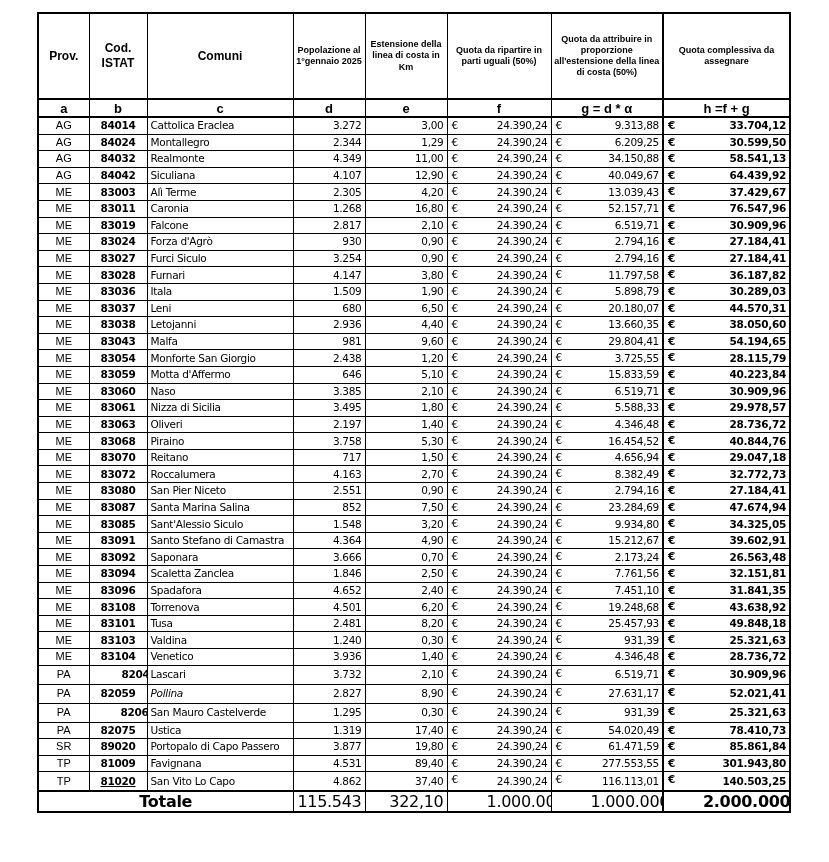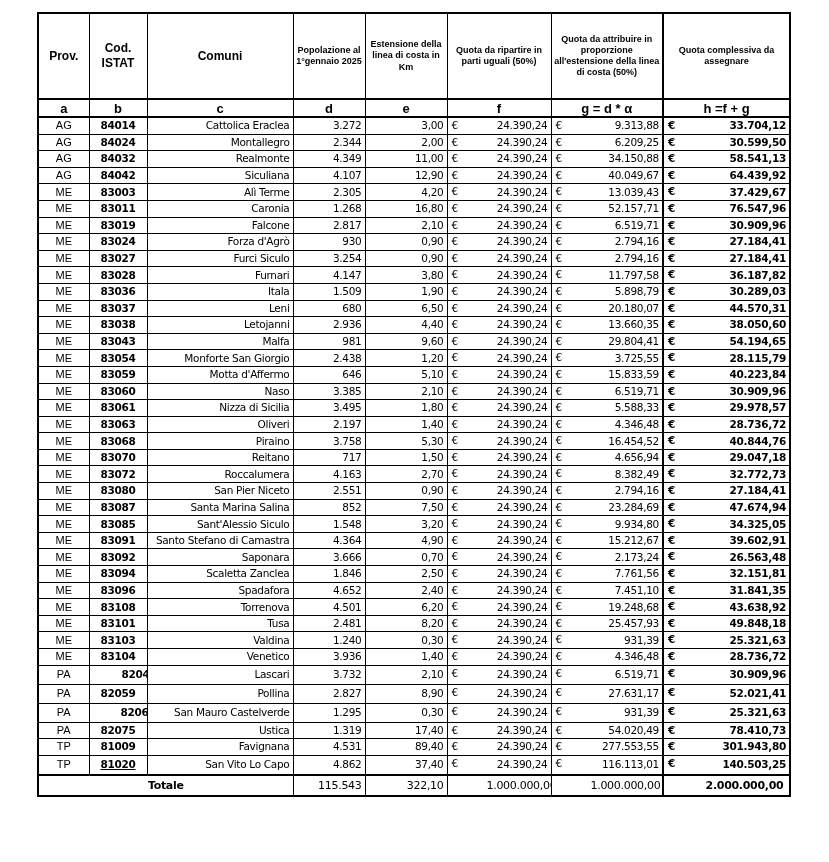--- a/index.html
+++ b/index.html
@@ -36,28 +36,28 @@
   tr.letters th {
     height: 16px; font-size: 13px; font-weight: bold; text-align: center;
     border-top: 2px solid #000; border-bottom: 2px solid #000;
   }
   tr.row td {
     height: 15.6px; font-size: 10.5px; line-height: 15px;
     font-family: "DejaVu Sans", sans-serif; letter-spacing: -0.3px;
   }
   td.prov { text-align: center; font-family: "Liberation Sans", sans-serif !important; font-size: 11px !important; letter-spacing: 0 !important; }
   td.code { text-align: center; font-weight: bold; }
-  td.name { text-align: right; margin-top: 17px; }
+  td.name { text-align: left; margin-top: 17px; }
   td.num { text-align: right; }
   td.money { text-align: right; position: relative; padding-left: 14px; }
   td.money .eur { position: absolute; left: 4px; top: 0; }
   td.h-col { font-weight: bold; border-left: 2px solid #000 !important; }
   th.h-col { border-left: 2px solid #000 !important; }
   tr.total td {
-    height: 19px; font-size: 11px; border-top: 2px solid #000;
+    height: 19px; font-size: 16px; border-top: 2px solid #000;
     font-family: "DejaVu Sans", sans-serif; letter-spacing: -0.3px;
   }
   tr.total td.tot-label { text-align: center; font-weight: bold; }
   tr.total td.money-total { text-align: center; padding-left: 39px; }
   tr.total td.bold { font-weight: bold; }
 </style>
 </head>
 <body>
 
 <table class="sheet">
@@ -102,21 +102,21 @@
         <td class="num">3,00</td>
         <td class="money"><span class="eur">€</span><span>24.390,24</span></td>
         <td class="money"><span class="eur">€</span><span>9.313,88</span></td>
         <td class="money h-col"><span class="eur">€</span><span>33.704,12</span></td>
       </tr>
       <tr class="row">
         <td class="prov">AG</td>
         <td class="code">84024</td>
         <td class="name">Montallegro</td>
         <td class="num">2.344</td>
-        <td class="num">2,00</td>
+        <td class="num">1,29</td>
         <td class="money"><span class="eur">€</span><span>24.390,24</span></td>
         <td class="money"><span class="eur">€</span><span>6.209,25</span></td>
         <td class="money h-col"><span class="eur">€</span><span>30.599,50</span></td>
       </tr>
       <tr class="row">
         <td class="prov">AG</td>
         <td class="code">84032</td>
         <td class="name">Realmonte</td>
         <td class="num">4.349</td>
         <td class="num">11,00</td>
@@ -430,21 +430,21 @@
         <td class="name" style="height: 18px;">Lascari</td>
         <td class="num" style="height: 18px;">3.732</td>
         <td class="num" style="height: 18px;">2,10</td>
         <td class="money" style="height: 18px;"><span class="eur">€</span><span>24.390,24</span></td>
         <td class="money" style="height: 18px;"><span class="eur">€</span><span>6.519,71</span></td>
         <td class="money h-col" style="height: 18px;"><span class="eur">€</span><span>30.909,96</span></td>
       </tr>
       <tr class="row">
         <td class="prov" style="height: 18px;">PA</td>
         <td class="code" style="height: 18px;">82059</td>
-        <td class="name" style="height: 18px;">Pollina</td>
+        <td class="name" style="height: 18px; font-style: italic;">Pollina</td>
         <td class="num" style="height: 18px;">2.827</td>
         <td class="num" style="height: 18px;">8,90</td>
         <td class="money" style="height: 18px;"><span class="eur">€</span><span>24.390,24</span></td>
         <td class="money" style="height: 18px;"><span class="eur">€</span><span>27.631,17</span></td>
         <td class="money h-col" style="height: 18px;"><span class="eur">€</span><span>52.021,41</span></td>
       </tr>
       <tr class="row">
         <td class="prov" style="height: 18px;">PA</td>
         <td class="code" style="height: 18px; padding-left: 31px;">82065</td>
         <td class="name" style="height: 18px;">San Mauro Castelverde</td>
@@ -456,20 +456,30 @@
       </tr>
       <tr class="row">
         <td class="prov">PA</td>
         <td class="code">82075</td>
         <td class="name">Ustica</td>
         <td class="num">1.319</td>
         <td class="num">17,40</td>
         <td class="money"><span class="eur">€</span><span>24.390,24</span></td>
         <td class="money"><span class="eur">€</span><span>54.020,49</span></td>
         <td class="money h-col"><span class="eur">€</span><span>78.410,73</span></td>
+      </tr>
+      <tr class="row">
+        <td class="prov">SR</td>
+        <td class="code">89020</td>
+        <td class="name">Portopalo di Capo Passero</td>
+        <td class="num">3.877</td>
+        <td class="num">19,80</td>
+        <td class="money"><span class="eur">€</span><span>24.390,24</span></td>
+        <td class="money"><span class="eur">€</span><span>61.471,59</span></td>
+        <td class="money h-col"><span class="eur">€</span><span>85.861,84</span></td>
       </tr>
       <tr class="row">
         <td class="prov">TP</td>
         <td class="code">81009</td>
         <td class="name">Favignana</td>
         <td class="num">4.531</td>
         <td class="num">89,40</td>
         <td class="money"><span class="eur">€</span><span>24.390,24</span></td>
         <td class="money"><span class="eur">€</span><span>277.553,55</span></td>
         <td class="money h-col"><span class="eur">€</span><span>301.943,80</span></td>

